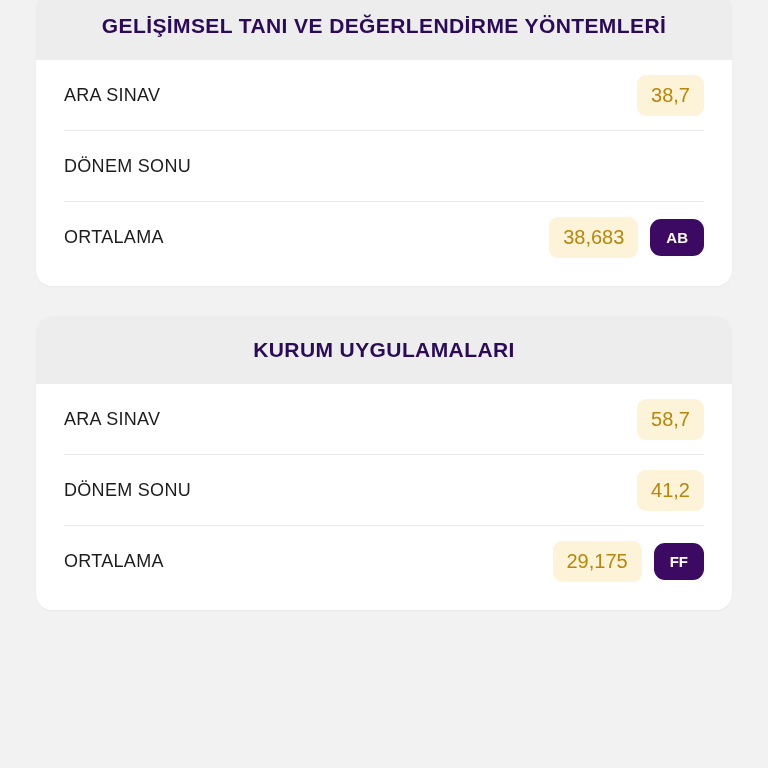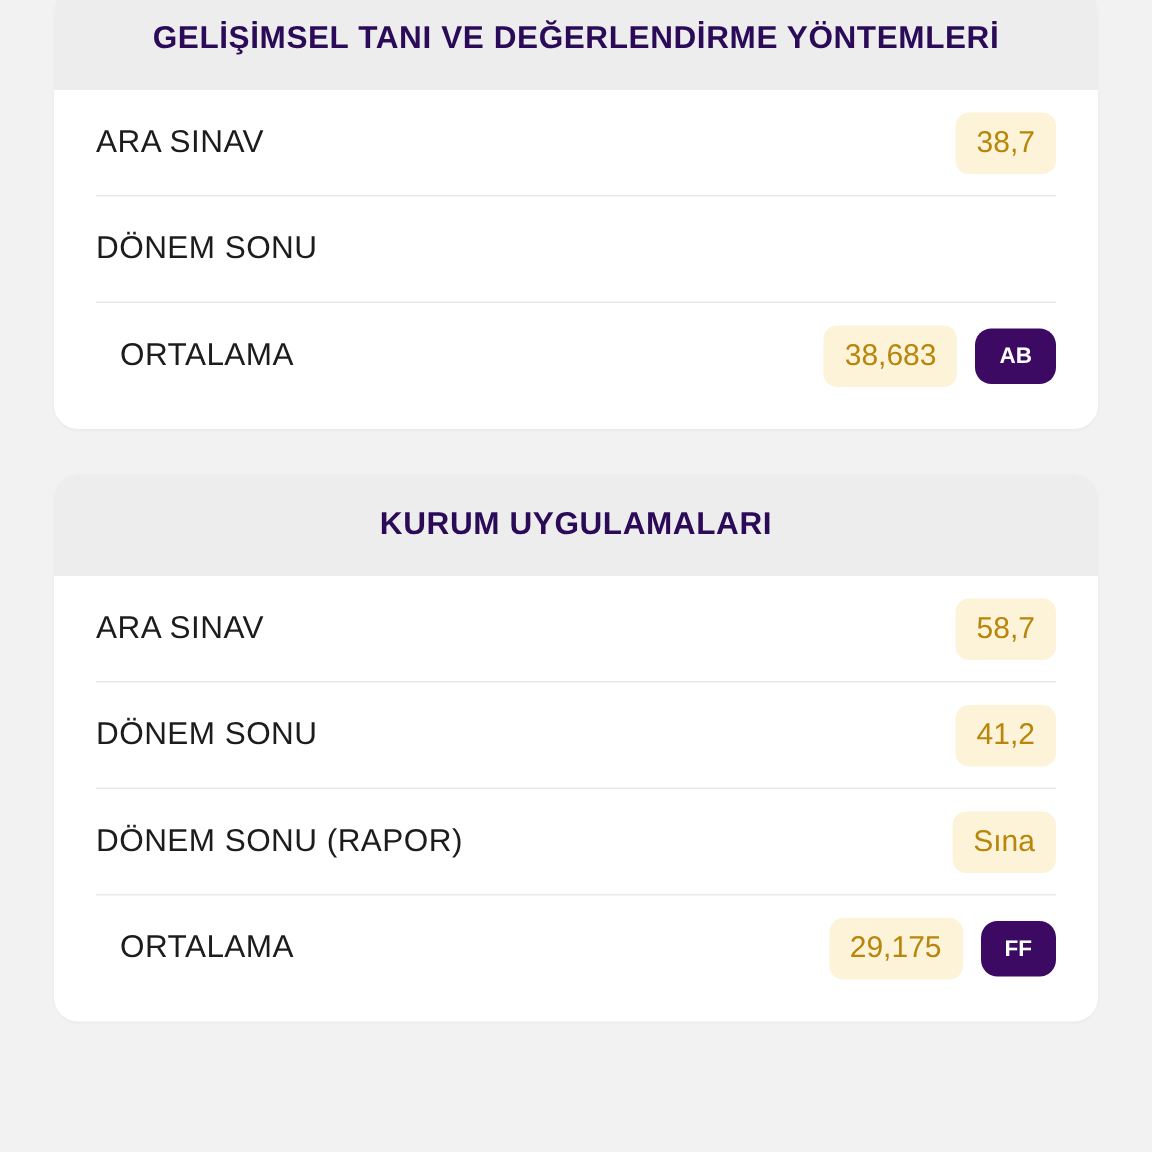--- a/index.html
+++ b/index.html
@@ -47,25 +47,24 @@
     align-items: center;
     justify-content: space-between;
     min-height: 70px;
     border-bottom: 1px solid #e9e9e9;
   }
   .row:last-child {
     border-bottom: none;
   }
   .row.avg {
     border-bottom: none;
-    margin-left: 16px;
   }
   .row-label {
     color: #1c1c1c;
-    font-size: 21px;
+    font-size: 18px;
     letter-spacing: 0.3px;
   }
   .row-right {
     display: flex;
     align-items: center;
     gap: 12px;
   }
   .score-pill {
     background: #fdf3d8;
     color: #b8860b;
@@ -136,26 +135,20 @@
         <span class="row-right">
           <span class="score-pill">58,7</span>
         </span>
       </div>
       <div class="row">
         <span class="row-label">DÖNEM SONU</span>
         <span class="row-right">
           <span class="score-pill">41,2</span>
         </span>
       </div>
-      <div class="row">
-        <span class="row-label">DÖNEM SONU (RAPOR)</span>
-        <span class="row-right">
-          <span class="score-pill">Sına</span>
-        </span>
-      </div>
       <div class="row avg">
         <span class="row-label">ORTALAMA</span>
         <span class="row-right">
           <span class="score-pill">29,175</span>
           <span class="grade-pill">FF</span>
         </span>
       </div>
     </div>
     <div class="card-bottom-pad"></div>
   </div>

